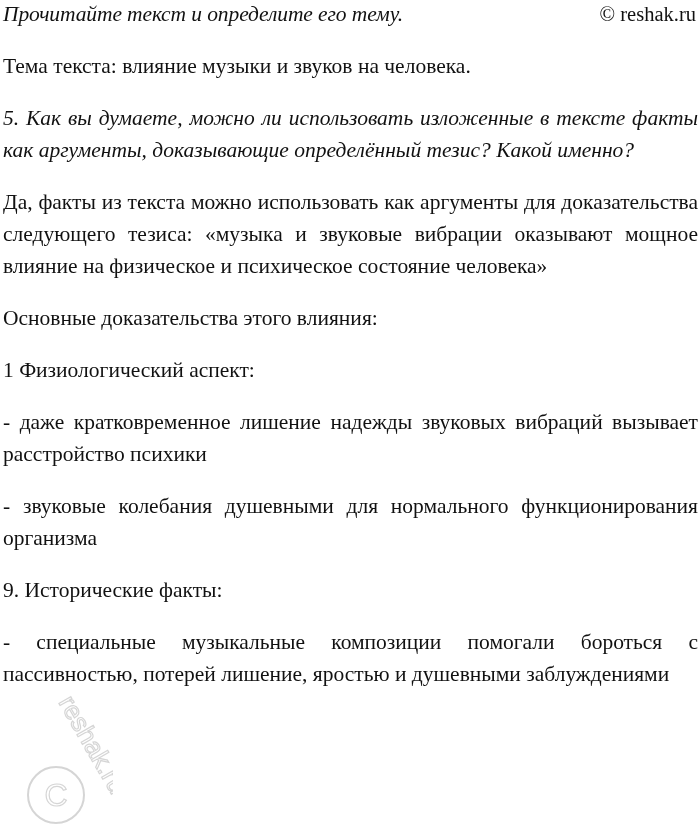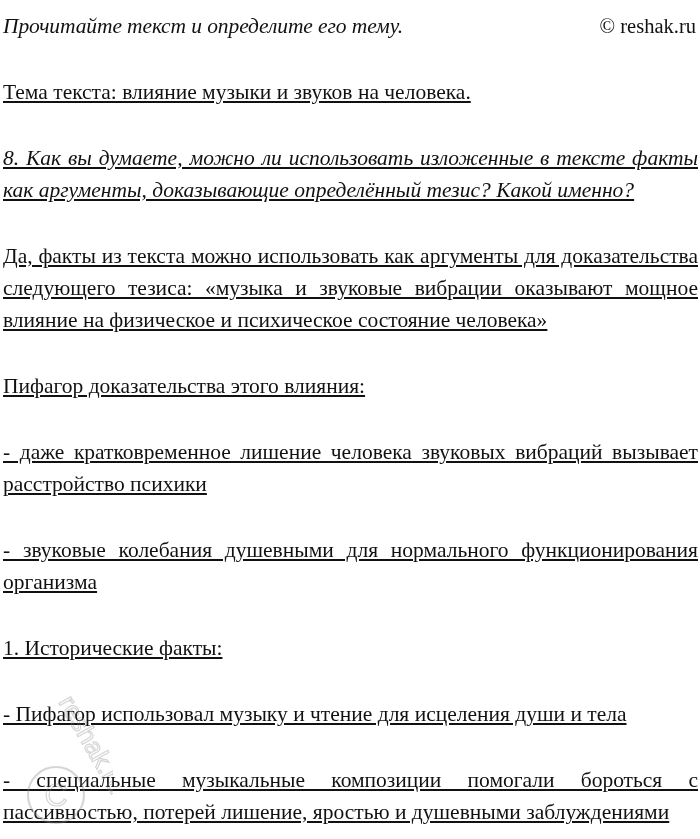--- a/index.html
+++ b/index.html
@@ -13,21 +13,21 @@
       overflow: hidden;
       position: relative;
       font-family: "Liberation Serif", "DejaVu Serif", serif;
       color: #111111;
       font-size: 21.5px;
       line-height: 32px;
     }
     .page {
       position: absolute;
       left: 3px;
-      top: 16px;
+      top: 4px;
       width: 695px;
     }
     .header-row {
       position: relative;
       height: 32px;
       margin-top: -6px;
     }
     .task {
       font-style: italic;
       font-size: 21.5px;
@@ -36,24 +36,23 @@
     .copyright {
       position: absolute;
       right: 2px;
       top: 0;
       font-size: 20.5px;
     }
     p {
       margin: 0;
     }
     .para {
-      margin-top: 34px;
+      margin-top: 20px;
       text-align: justify;
       text-align-last: left;
-      text-decoration: underline;
     }
     .italic {
       font-style: italic;
     }
     .watermark {
       position: absolute;
       left: 18px;
       top: 690px;
       width: 95px;
       height: 150px;
@@ -66,31 +65,31 @@
 
 <div class="page">
 
   <div class="header-row">
     <span class="task">Прочитайте текст и определите его тему.</span>
     <span class="copyright">© reshak.ru</span>
   </div>
 
   <p class="para">Тема текста: влияние музыки и звуков на человека.</p>
 
-  <p class="para italic">8. Как вы думаете, можно ли использовать изложенные в тексте факты как аргументы, доказывающие определённый тезис? Какой именно?</p>
+  <p class="para italic">5. Как вы думаете, можно ли использовать изложенные в тексте факты как аргументы, доказывающие определённый тезис? Какой именно?</p>
 
   <p class="para">Да, факты из текста можно использовать как аргументы для доказательства следующего тезиса: «музыка и звуковые вибрации оказывают мощное влияние на физическое и психическое состояние человека»</p>
 
-  <p class="para">Пифагор доказательства этого влияния:</p>
+  <p class="para">Основные доказательства этого влияния:</p>
 
-  <p class="para">- даже кратковременное лишение человека звуковых вибраций вызывает расстройство психики</p>
+  <p class="para">1 Физиологический аспект:</p>
+  <p class="para">- даже кратковременное лишение надежды звуковых вибраций вызывает расстройство психики</p>
   <p class="para">- звуковые колебания душевными для нормального функционирования организма</p>
 
-  <p class="para">1. Исторические факты:</p>
-  <p class="para">- Пифагор использовал музыку и чтение для исцеления души и тела</p>
+  <p class="para">9. Исторические факты:</p>
   <p class="para">- специальные музыкальные композиции помогали бороться с пассивностью, потерей лишение, яростью и душевными заблуждениями</p>
 </div>
 
 <div class="watermark">
   <svg width="95" height="150" viewBox="0 0 95 150">
     <circle cx="38" cy="105" r="28" fill="none" stroke="#888" stroke-width="2"></circle>
     <text x="38" y="116" font-family="Liberation Sans, sans-serif" font-size="32" fill="none" stroke="#888" stroke-width="1.2" text-anchor="middle">C</text>
     <text x="0" y="0" font-family="Liberation Sans, sans-serif" font-size="26" fill="none" stroke="#888" stroke-width="1.2" transform="translate(40,12) rotate(60)">reshak.ru</text>
   </svg>
 </div>

